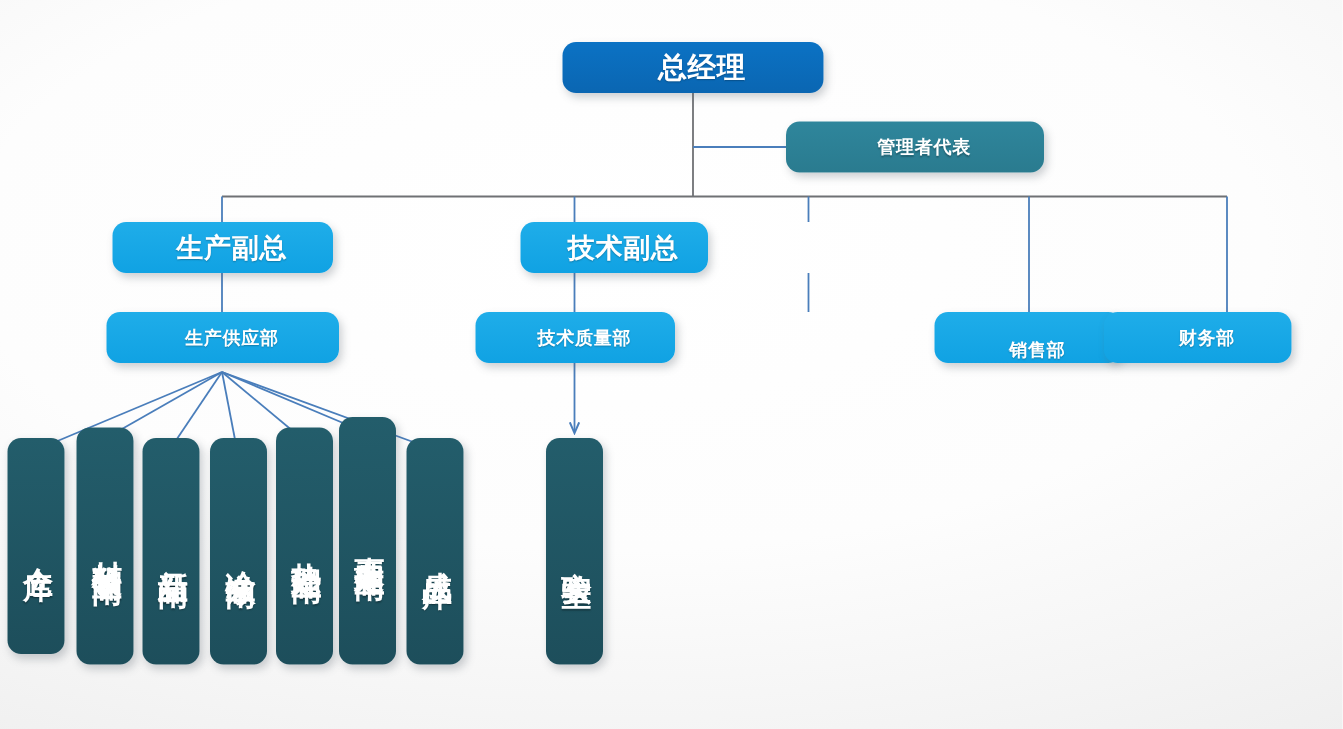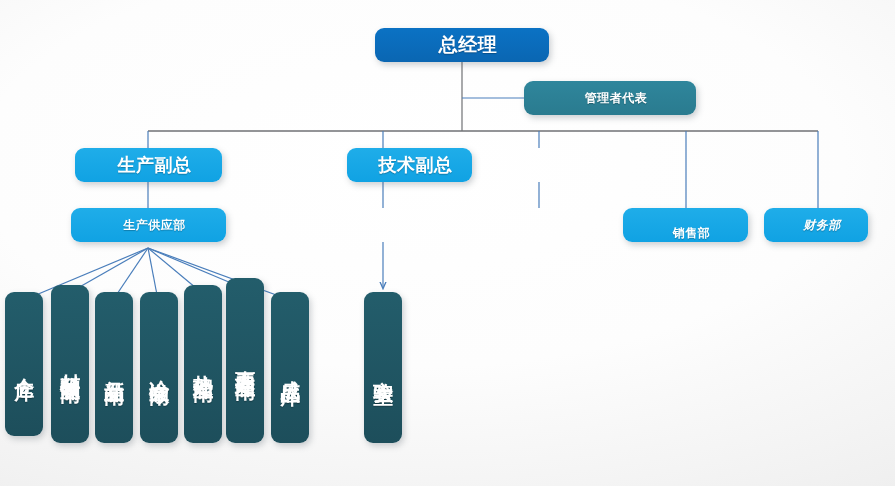--- a/index.html
+++ b/index.html
@@ -135,27 +135,30 @@
 
   <div class="node lvl1" style="left:321px; top:148px; width:125px; height:34px;margin-left:26px;">
     <span>技术副总</span>
   </div>
 
 
   <div class="node lvl2" style="left:71px; top:208px; width:155px; height:34px;">
     <span>生产供应部</span>
   </div>
 
+  <div class="node lvl2" style="left:317px; top:208px; width:133px; height:34px;">
+    <span>技术质量部</span>
+  </div>
 
 
   <div class="node lvl2" style="left:623px; top:208px; width:125px; height:34px;align-items:flex-end;">
     <span>销售部</span>
   </div>
 
-  <div class="node lvl2" style="left:764px; top:208px; width:104px; height:34px;font-style:italic;">
+  <div class="node lvl2" style="left:736px; top:208px; width:125px; height:34px;">
     <span>财务部</span>
   </div>
 
   <div class="node leaf" style="left:5px; top:292px; width:38px; height:144px;">
     <span>仓库</span>
   </div>
 
   <div class="node leaf" style="left:51px; top:285px; width:38px; height:158px;">
     <span>材料改制车间</span>
   </div>

